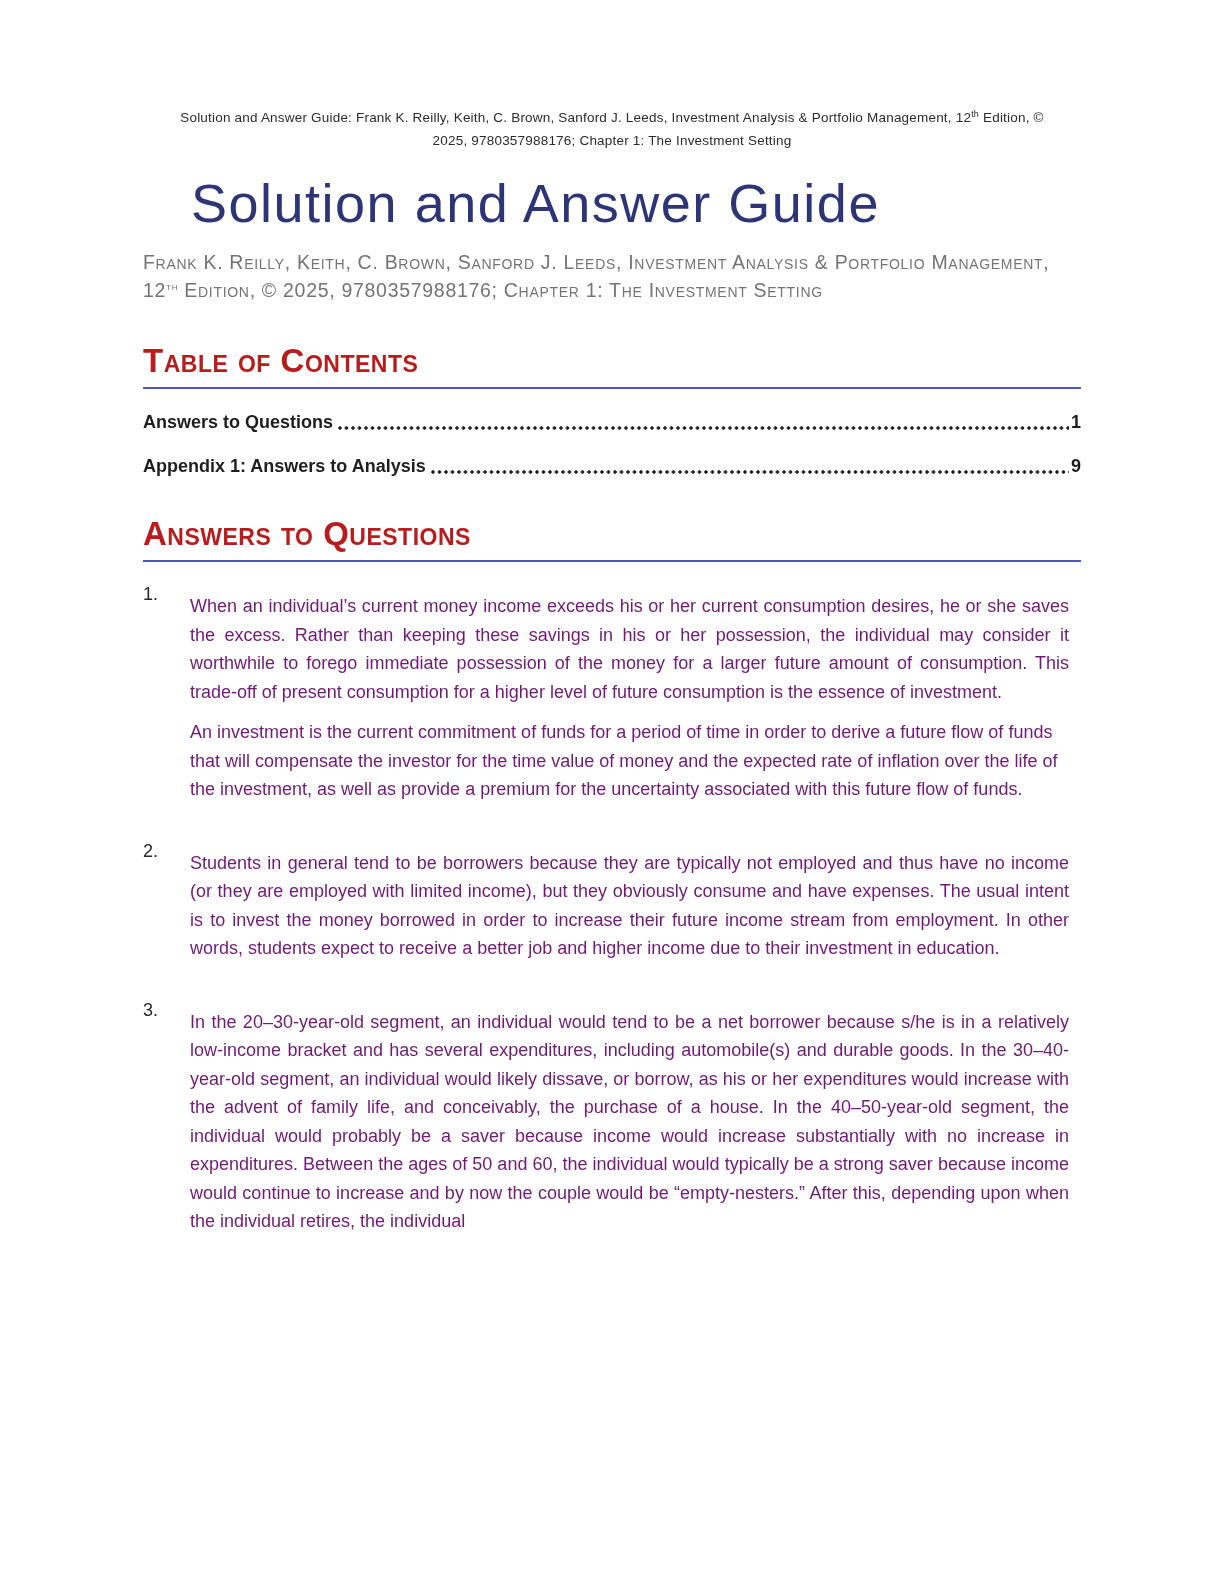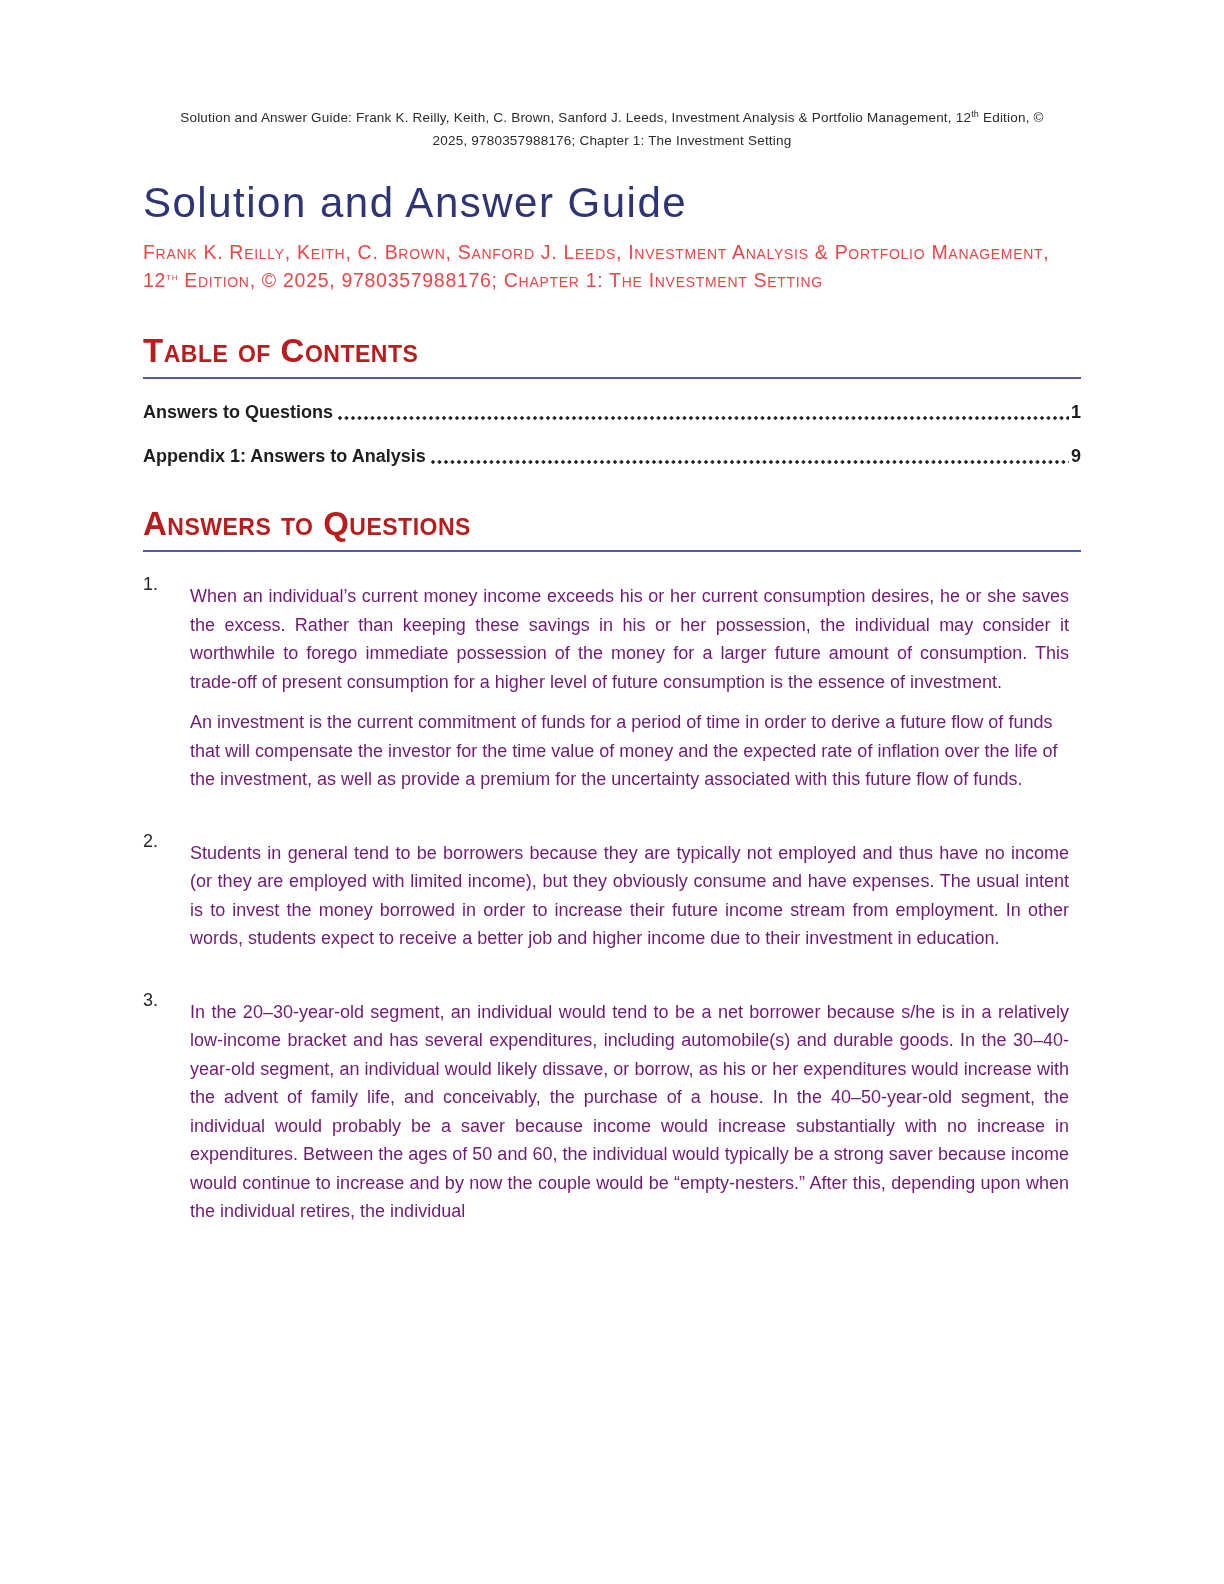--- a/index.html
+++ b/index.html
@@ -31,35 +31,36 @@
     margin: 0 20px;
   }
   .doc-header sup {
     font-size: 9px;
     line-height: 0;
   }
 
   
   .page-title {
     margin-top: 25px;
-    font-size: 42px;
+    font-size: 54px;
     line-height: 52px;
     font-weight: 400;
     letter-spacing: 1.5px;
     color: #2e3577;
+    margin-left: 48px;
   }
 
   
   .subtitle {
-    margin-top: 9px;
+    margin-top: 19px;
     font-size: 19.5px;
     line-height: 28px;
     font-variant: small-caps;
     letter-spacing: 0.7px;
-    color: #ef4444;
+    color: #737373;
   }
   .subtitle sup {
     font-size: 12px;
     line-height: 0;
   }
 
   
   .section-heading {
     margin-top: 38px;
     font-size: 33px;

